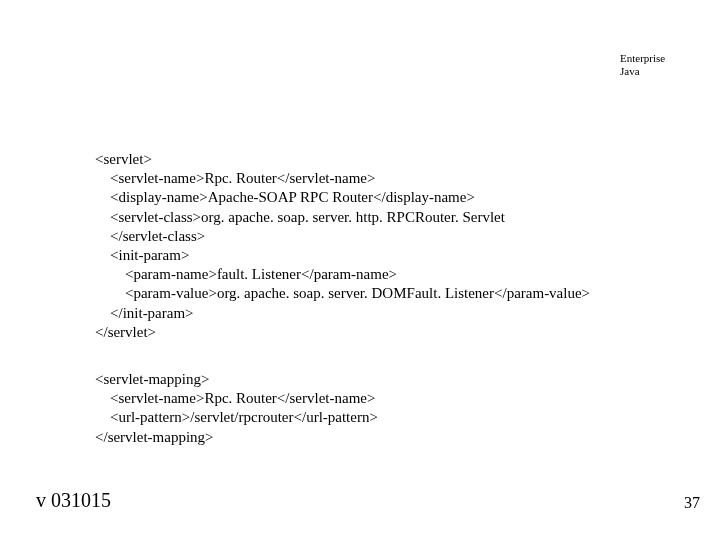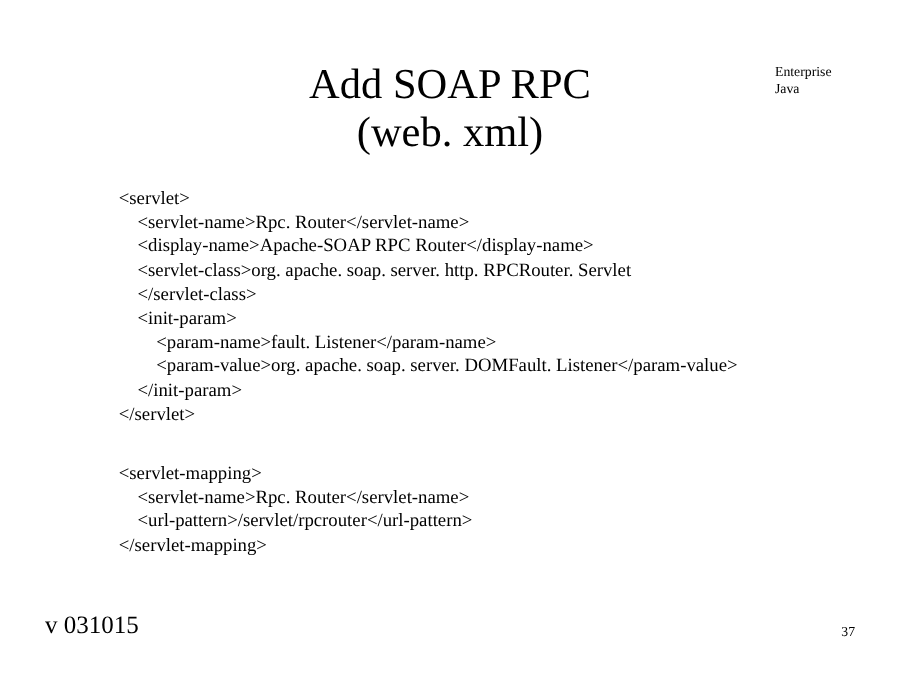--- a/index.html
+++ b/index.html
@@ -67,33 +67,29 @@
     position: absolute;
     bottom: 28px;
     left: 0;
     width: 720px;
     text-align: center;
     font-size: 15px;
   }
   .footer-right {
     position: absolute;
     bottom: 28px;
-    right: 36px;
-    font-size: 11px;
+    right: 20px;
+    font-size: 16px;
   }
 </style>
 </head>
 <body>
 
 <div class="slide">
 
-  <div class="title">
-    <span>Add SOAP RPC</span>
-    <span class="line2">(web. xml)</span>
-  </div>
 
   <div class="corner">
     <div>Enterprise</div>
     <div>Java</div>
   </div>
 
   <div class="body">&lt;servlet&gt;
     &lt;servlet-name&gt;Rpc. Router&lt;/servlet-name&gt;
     &lt;display-name&gt;Apache-SOAP RPC Router&lt;/display-name&gt;
     &lt;servlet-class&gt;org. apache. soap. server. http. RPCRouter. Servlet

